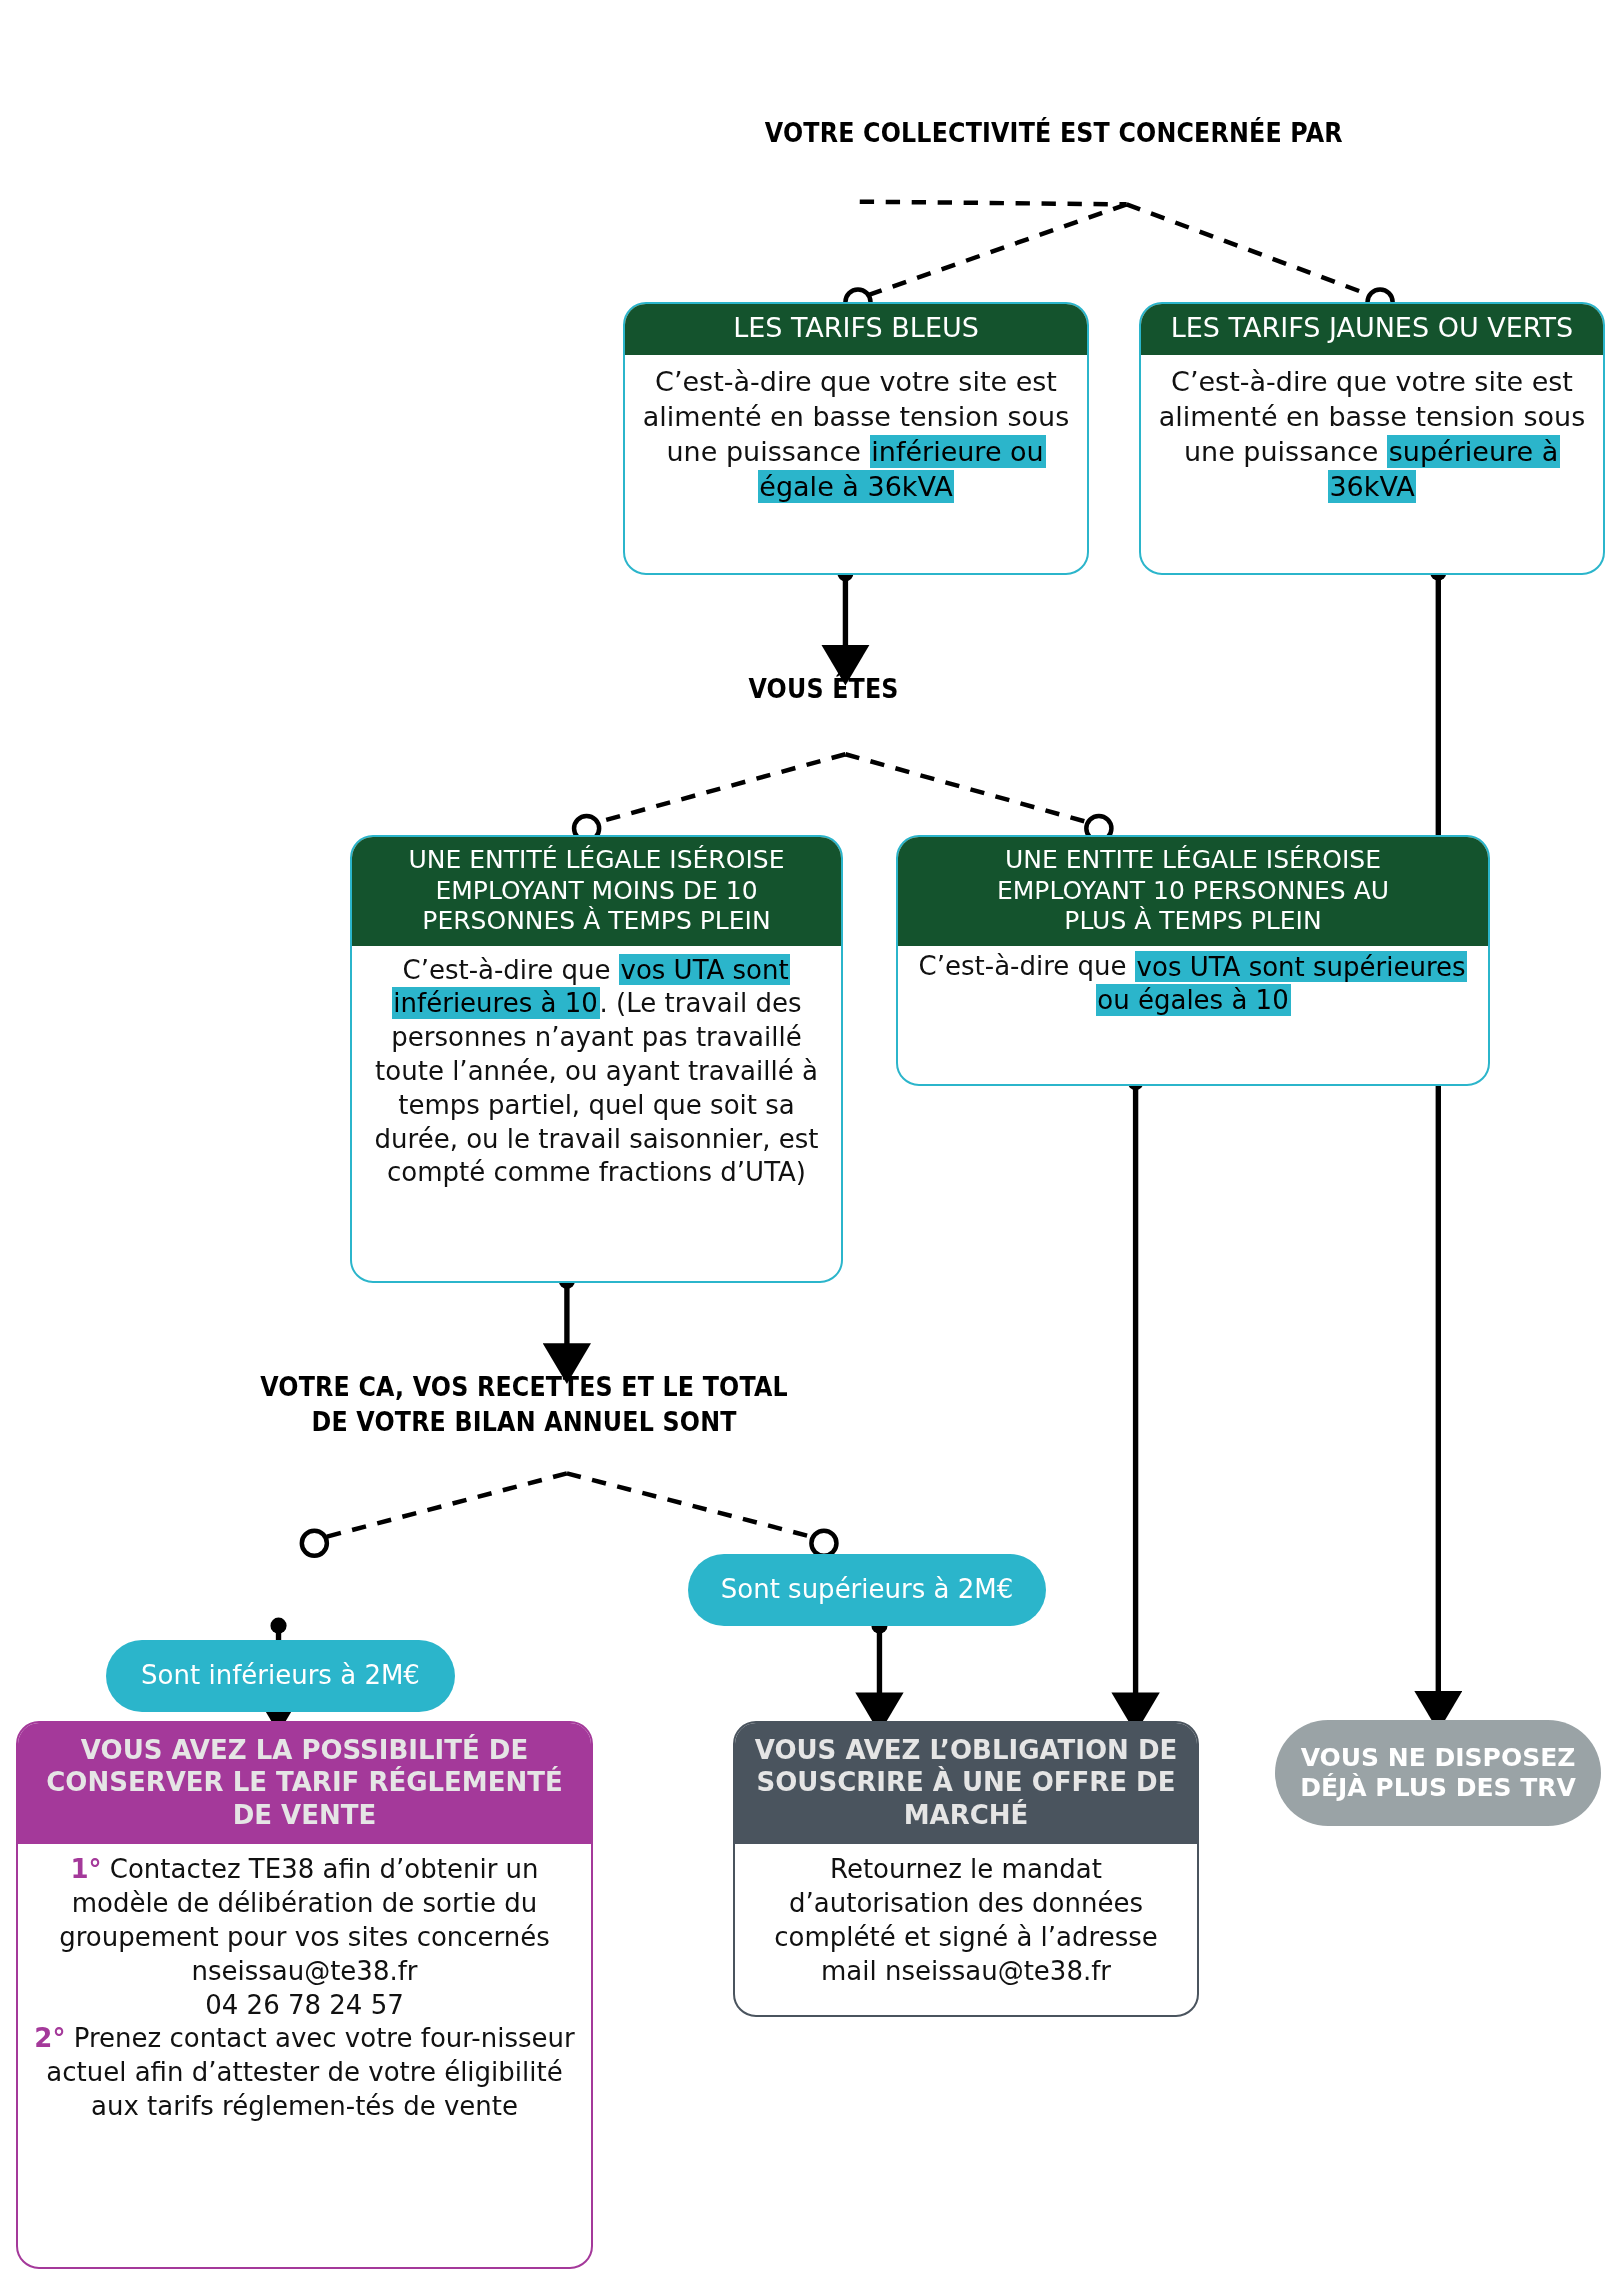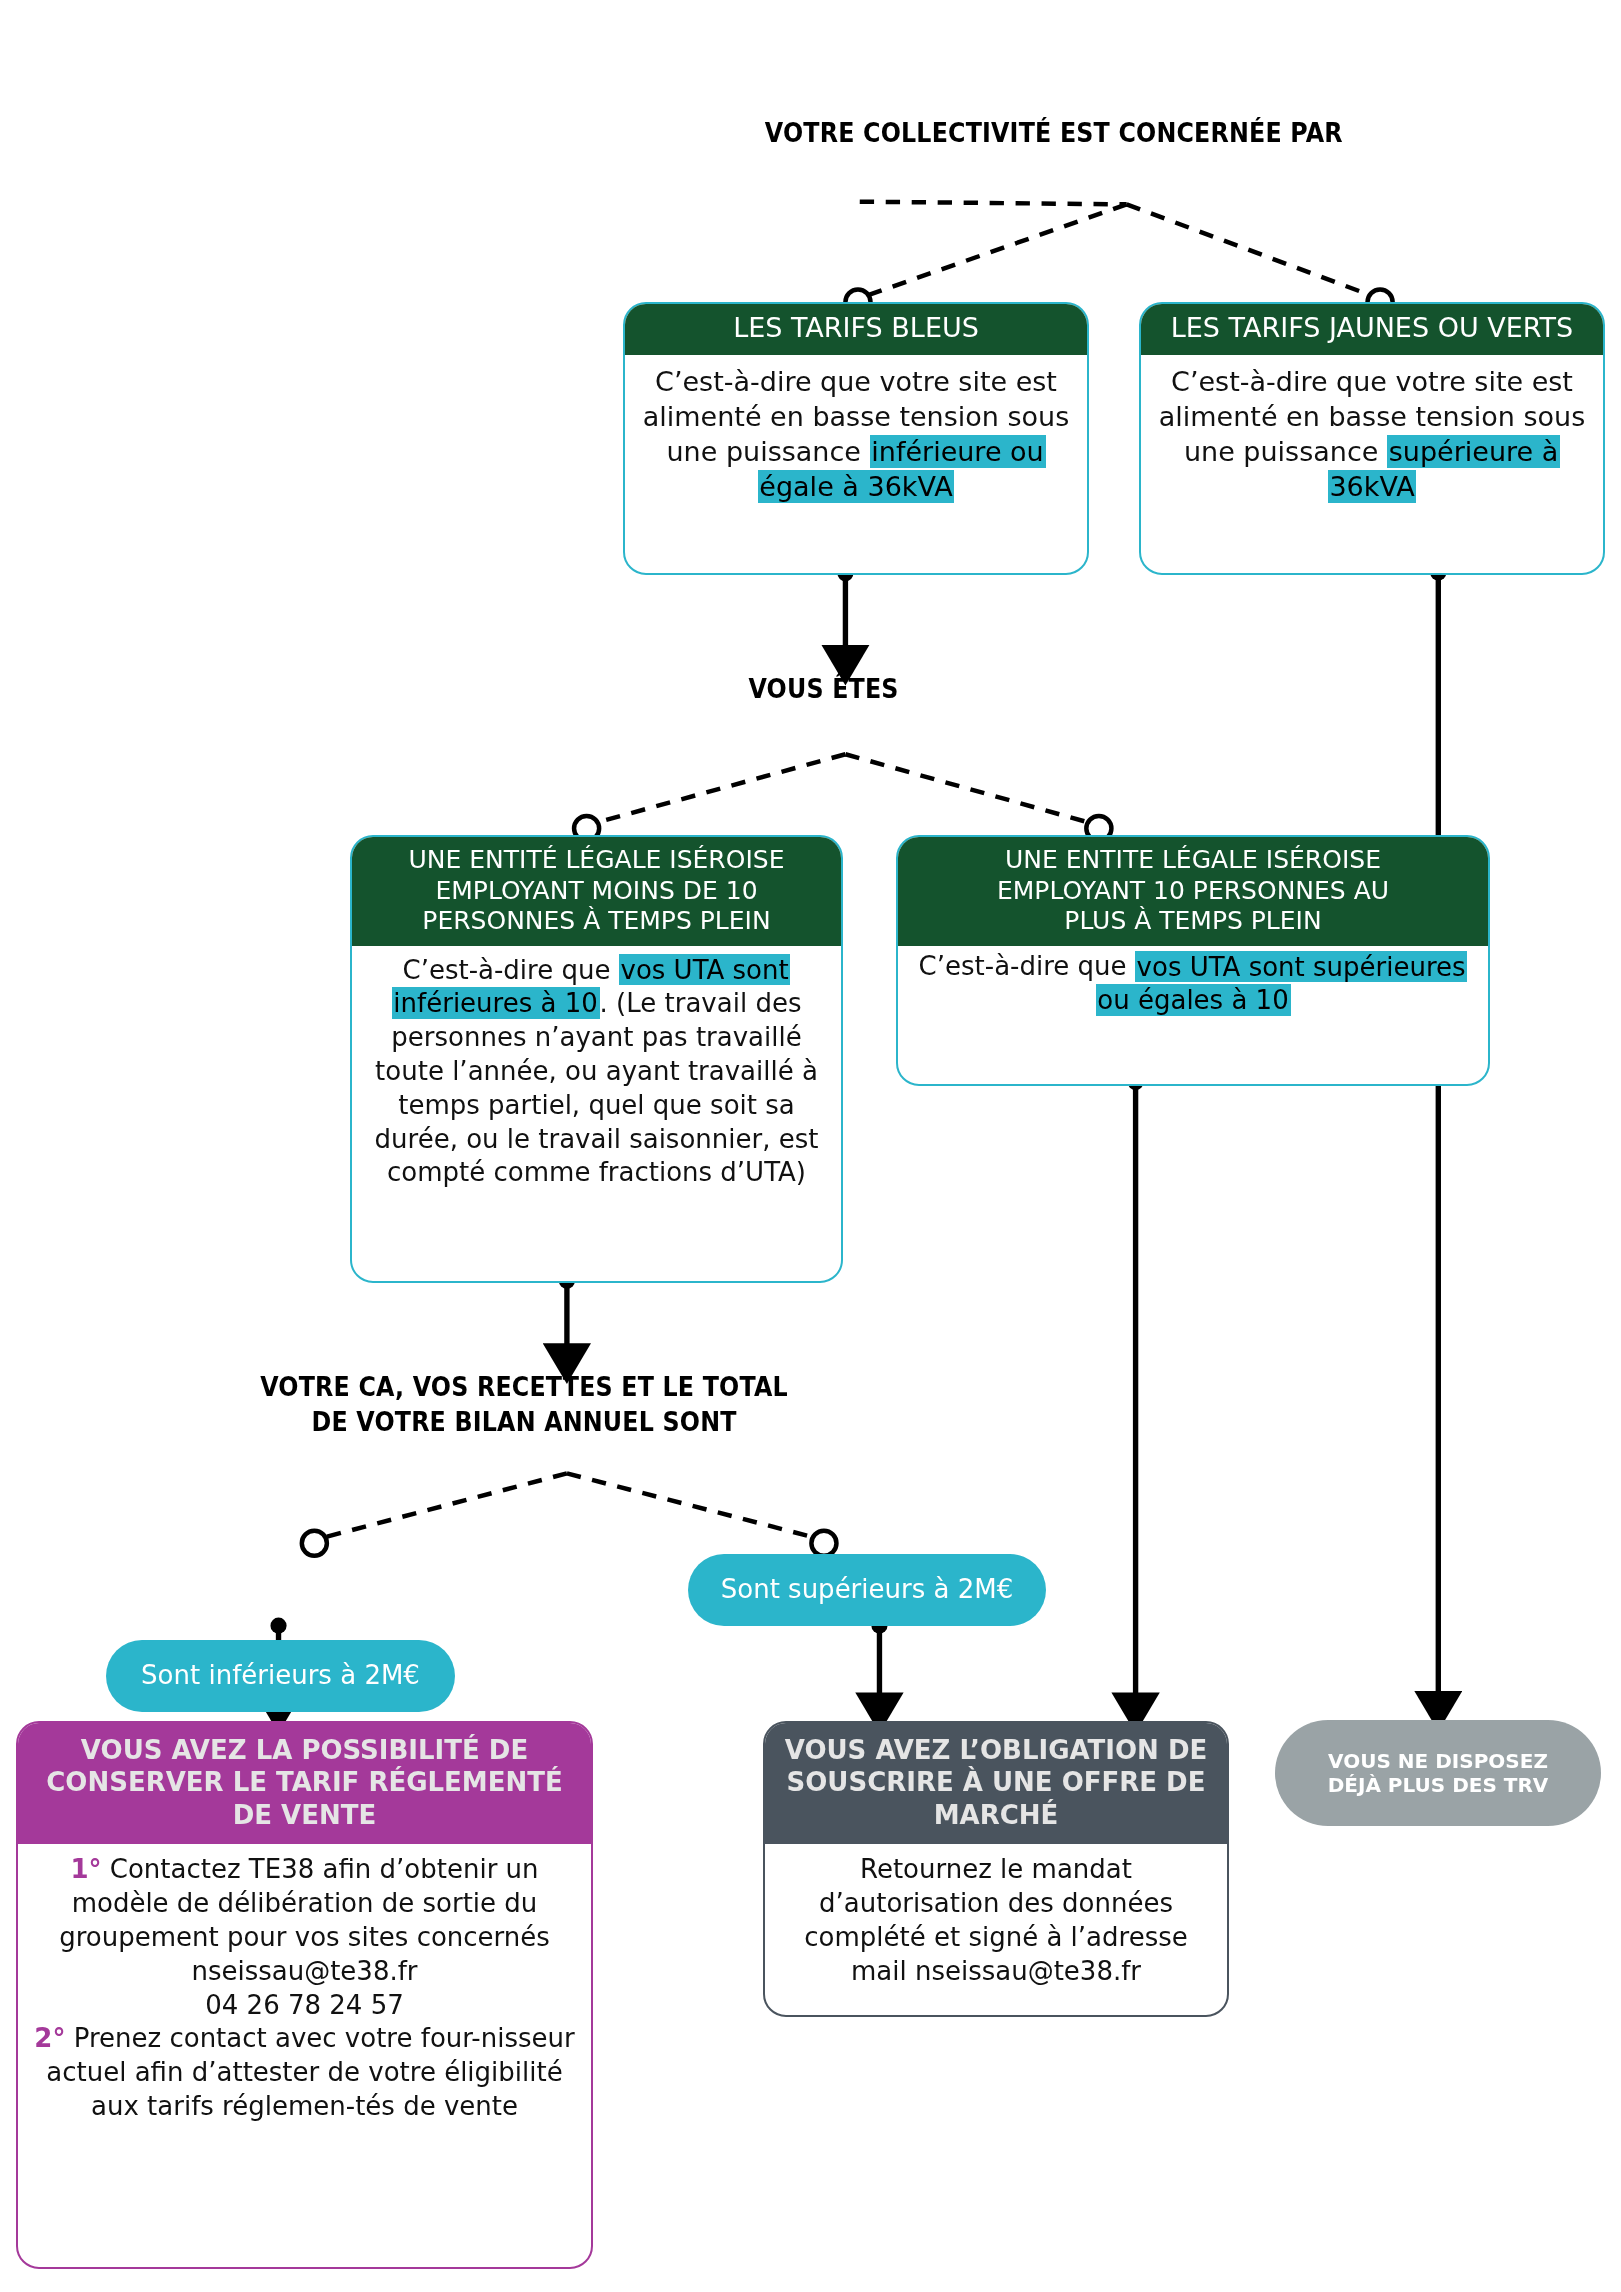--- a/index.html
+++ b/index.html
@@ -160,21 +160,21 @@
   </div>
 
   <div class="pill teal" style="left:106px;top:1640px;width:349px;height:72px;font-size:26px;text-align:center;">
     <span>Sont inférieurs à 2M€</span>
   </div>
 
   <div class="pill teal" style="left:688px;top:1554px;width:358px;height:72px;font-size:26px;">
     <span>Sont supérieurs à 2M€</span>
   </div>
 
-  <div class="pill grey" style="left:1275px;top:1720px;width:326px;height:106px;font-size:20px;flex-direction:column;align-items:center;">
+  <div class="pill grey" style="left:1275px;top:1720px;width:326px;height:106px;font-size:25px;flex-direction:column;align-items:center;">
     <span>VOUS NE DISPOSEZ</span>
     <span>DÉJÀ PLUS DES TRV</span>
   </div>
 
   <div class="out purple" style="left:16px;top:1721px;width:577px;height:548px;">
     <div class="ohd" style="font-size:26px;">
       <div>VOUS AVEZ LA POSSIBILITÉ DE</div>
       <div>CONSERVER LE TARIF RÉGLEMENTÉ</div>
       <div>DE VENTE</div>
     </div>
@@ -183,21 +183,21 @@
         <span class="step">1°</span><span> Contactez TE38 afin d’obtenir un modèle de délibération de sortie du groupement pour vos sites concernés</span>
       </div>
       <div>nseissau@te38.fr</div>
       <div>04 26 78 24 57</div>
       <div>
         <span class="step">2°</span><span> Prenez contact avec votre four-nisseur actuel afin d’attester de votre éligibilité aux tarifs réglemen-tés de vente</span>
       </div>
     </div>
   </div>
 
-  <div class="out slate" style="left:733px;top:1721px;width:466px;height:296px;margin-left:30px;">
+  <div class="out slate" style="left:733px;top:1721px;width:466px;height:296px;">
     <div class="ohd" style="font-size:26px;">
       <div>VOUS AVEZ L’OBLIGATION DE</div>
       <div>SOUSCRIRE À UNE OFFRE DE</div>
       <div>MARCHÉ</div>
     </div>
     <div class="obd" style="font-size:26px;">
       <span>Retournez le mandat d’autorisation des données complété et signé à l’adresse mail nseissau@te38.fr</span>
     </div>
   </div>
 

